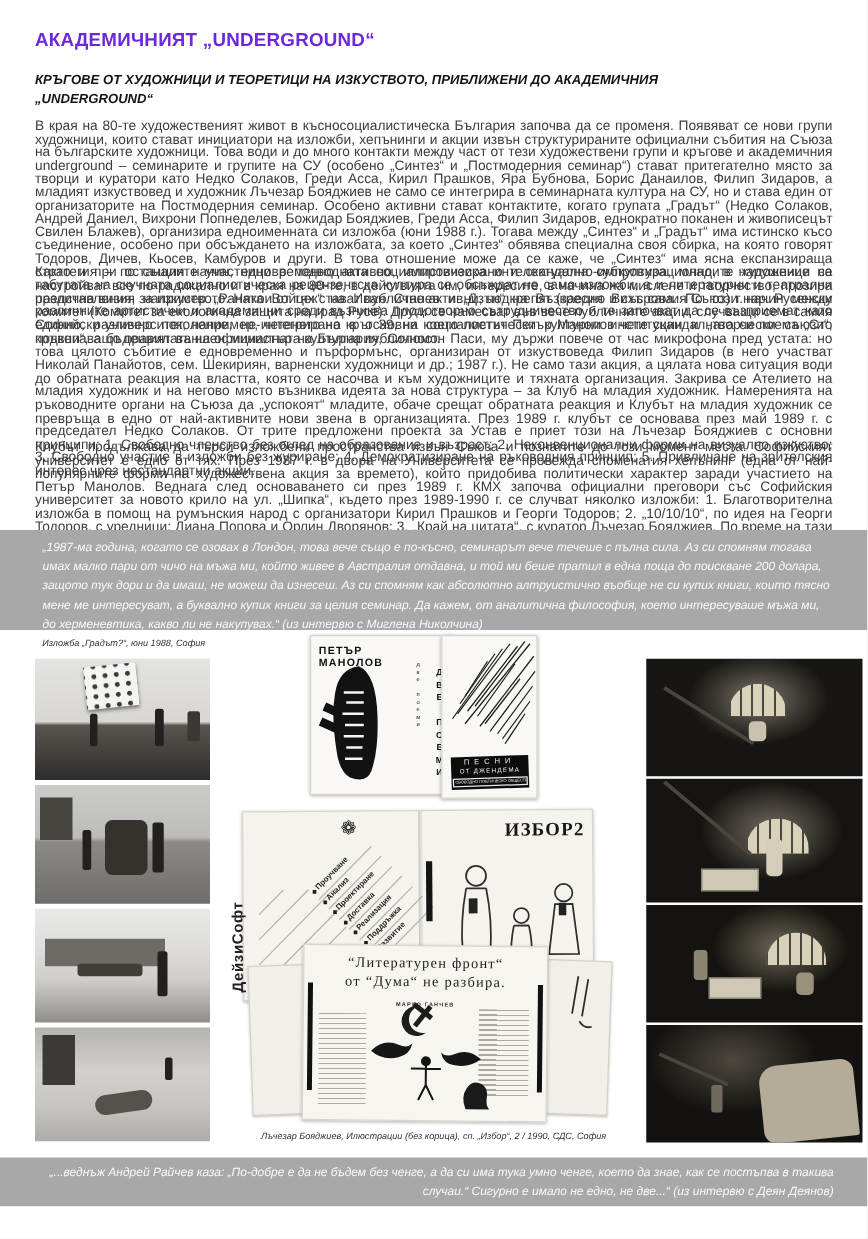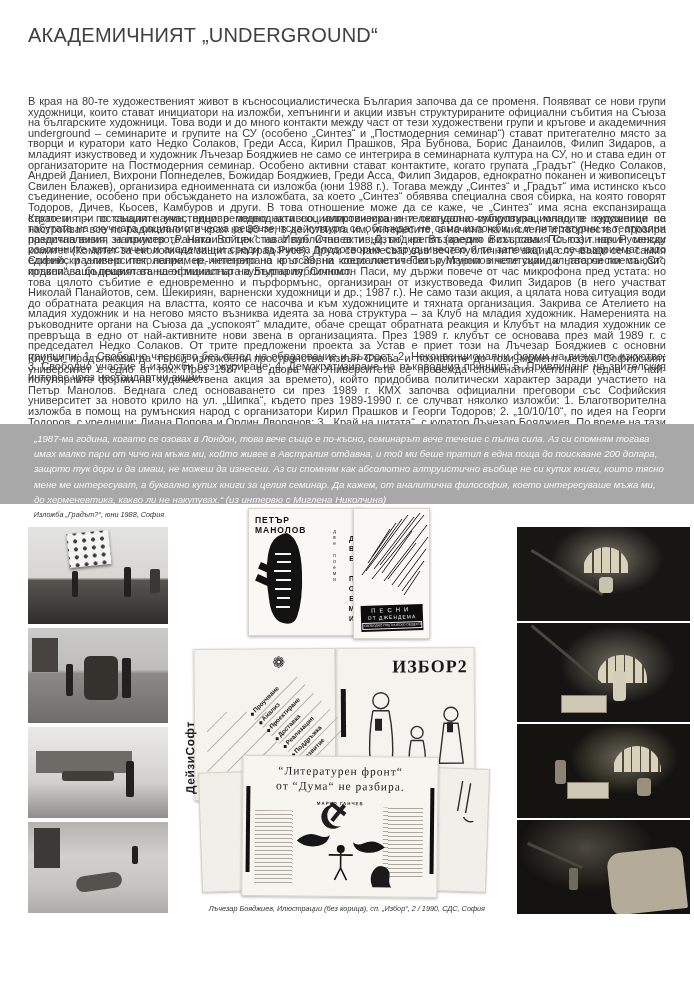--- a/index.html
+++ b/index.html
@@ -1,21 +1,21 @@
 <!DOCTYPE html>
 <html><head>
 <meta charset="utf-8">
 <style>
   html,body{margin:0;padding:0;background:#e9e9e9;}
   #poster{position:relative;width:694px;height:991px;background:#ffffff;overflow:hidden;
           font-family:"Liberation Sans", sans-serif;color:#3d3d3d;margin:0 auto;}
   .abs{position:absolute;}
 
   
-  .title{left:28px;top:24px;font-size:20px;font-weight:normal;color:#404040;letter-spacing:.2px;}
+  .title{left:28px;top:24px;font-size:15px;font-weight:bold;color:#6d28d9;letter-spacing:.2px;}
   .subtitle{left:28px;top:57px;width:505px;font-size:10.5px;font-weight:bold;font-style:italic;
             line-height:15px;color:#141414;}
 
   
   .para{left:28px;width:638px;font-size:11px;line-height:10.6px;text-align:justify;color:#3d3d3d;}
   .p1{top:96px;}
   .p2{top:213px;}
   .p3{top:353px;}
 
   
@@ -56,40 +56,41 @@
   .band .l2{font-size:5px;letter-spacing:1px;line-height:6.5px;}
   .band .l3{font-size:3.2px;line-height:5px;border:1px solid #e8e8e8;margin-top:1px;padding:0 1px;
             white-space:nowrap;overflow:hidden;}
   .mag-brand{position:absolute;left:2px;bottom:6px;font-size:12px;font-weight:bold;color:#222;
              transform:rotate(-90deg);transform-origin:left bottom;letter-spacing:.5px;}
   .steps{position:absolute;left:52px;top:62px;transform:rotate(-45deg);transform-origin:left top;}
   .step{font-size:6.3px;font-weight:bold;color:#1d1d1d;line-height:9.5px;text-align:left;
         border-bottom:.5px solid #b9b4a8;padding-right:14px;white-space:nowrap;}
   .step::before{content:"◆ ";font-size:5px;}
   .izbor-title{position:absolute;right:8px;top:8px;font-family:"Liberation Serif",serif;
-               font-weight:bold;font-size:18px;letter-spacing:1px;color:#181818;}
+               font-weight:bold;font-size:15px;letter-spacing:1px;color:#181818;}
   .np-head1{position:absolute;left:0;top:8px;width:100%;text-align:center;
             font-family:"Liberation Serif",serif;font-size:11.5px;letter-spacing:1px;color:#1c1c1c;}
   .np-head2{position:absolute;left:0;top:23px;width:100%;text-align:center;
             font-family:"Liberation Serif",serif;font-size:11.5px;letter-spacing:1px;color:#1c1c1c;}
   .np-byline{position:absolute;left:0;top:44px;width:100%;text-align:center;
              font-size:4.4px;font-weight:bold;letter-spacing:1px;color:#2a2a2a;}
   .col-lines{position:absolute;background:repeating-linear-gradient(180deg,#9b968c 0 1px,transparent 1px 4px);opacity:.8;}
   .np-side{position:absolute;width:4px;background:#101010;}
   .darkcover{position:absolute;background:#161616;
              background-image:repeating-linear-gradient(180deg,rgba(230,230,230,.7) 0 1px,transparent 1px 5px);
              background-size:60% 40%;background-position:55% 20%;background-repeat:no-repeat;}
   .foldsheet{position:absolute;background:#f1efe9;border:1px solid #d5d1c6;box-shadow:0 1px 2px rgba(0,0,0,.25);}
 </style>
 </head>
 <body>
 
 <div id="poster">
 
   <div class="abs title">АКАДЕМИЧНИЯТ „UNDERGROUND“</div>
+  <div class="abs subtitle">КРЪГОВЕ ОТ ХУДОЖНИЦИ И ТЕОРЕТИЦИ НА ИЗКУСТВОТО, ПРИБЛИЖЕНИ ДО АКАДЕМИЧНИЯ „UNDERGROUND“</div>
 
   <div class="abs para p1">В края на 80-те художественият живот в късносоциалистическа България започва да се променя. Появяват се нови групи художници, които стават инициатори на изложби, хепънинги и акции извън структурираните официални събития на Съюза на българските художници. Това води и до много контакти между част от тези художествени групи и кръгове и академичния underground – семинарите и групите на СУ (особено „Синтез“ и „Постмодерния семинар“) стават притегателно място за творци и куратори като Недко Солаков, Греди Асса, Кирил Прашков, Яра Бубнова, Борис Данаилов, Филип Зидаров, а младият изкуствовед и художник Лъчезар Бояджиев не само се интегрира в семинарната култура на СУ, но и става един от организаторите на Постмодерния семинар. Особено активни стават контактите, когато групата „Градът“ (Недко Солаков, Андрей Даниел, Вихрони Попнеделев, Божидар Бояджиев, Греди Асса, Филип Зидаров, еднократно поканен и живописецът Свилен Блажев), организира едноименната си изложба (юни 1988 г.). Тогава между „Синтез“ и „Градът“ има истинско късо съединение, особено при обсъждането на изложбата, за което „Синтез“ обявява специална своя сбирка, на която говорят Тодоров, Дичев, Кьосев, Камбуров и други.  В това отношение може да се каже, че „Синтез“ има ясна експанзираща стратегия – по същия начин, едновременно активно, импровизирано и скандално-импровизационно, в нарушение на табутата на скучната социалистическа рецензентска култура се обсъждат не само изложби, а и литературни и театрални представления, например „Раната Войцек“ на Иван Станев и „Дзън“ на Възкресия Вихърова. По този начин между различните артистични и академични среди възниква плодотворно сътрудничество и те започват да се възприемат като единно, различно поколение, не-интегрирано в основни социалистически културни институции и „творчески съюзи“, подкопаващо правилата на официалната културна публичност.</div>
   <div class="abs para p2">Както и при останалите участници в подводната социалистическа интелектуална субкултура,  младите художници се настройват все по-радикално и в края на 80-те, в действията им, интересите, в начина на мислене и творчество,  прозира различна визия за изкуството.  Някои от тях стават публично активни, подкрепят (заедно и със самия Съюз) т.нар. Русенски комитет (Комитет за екологична защита на град Русе). Други се намесват във вече публичните акции, случващи се в самия Софийски университет, например, четенето на кръг 39, на което поетът Петър Манолов чете скандалната си поема „Сто кръвни“, а бъдещият външен министър на България, Соломон Паси, му държи повече от час микрофона пред устата: но това цялото събитие е едновременно и пърформънс, организиран от изкуствоведа Филип Зидаров  (в него участват Николай Панайотов, сем. Шекириян, варненски художници и др.; 1987 г.). Не само тази акция, а цялата нова ситуация води до обратната реакция на властта, която се насочва и към художниците и тяхната организация. Закрива се Ателието на младия художник и на негово място възниква идеята за нова структура – за Клуб на младия художник. Намеренията на ръководните органи на Съюза да „успокоят“ младите, обаче срещат обратната реакция и Клубът на младия художник се превръща в едно от най-активните нови звена в организацията. През 1989 г. клубът се основава през май 1989 г. с председател Недко Солаков. От трите предложени проекта за Устав е приет този на Лъчезар Бояджиев с основни принципи: 1. Свободно членство без оглед на образование и възраст; 2. Неконвенционални форми на визуално изкуство; 3. Свободно участие в изложби без журиране; 4. Демократизиране на ръководния принцип; 5. Привличане на зрителския интерес чрез нестандартни акции.</div>
   <div class="abs para p3">Клубът продължава да търси изложбени пространства извън Съюза и познатите до този момент места. Софийският университет е едно от тях. През 1987 г. в двора на Университета се провежда споменатия хепънинг (една от най-популярните форми на художествена акция за времето), който придобива политически характер заради участието на Петър Манолов. Веднага след основаването си през 1989 г. КМХ започва официални преговори със Софийския университет за новото крило на ул. „Шипка“, където през 1989-1990 г. се случват няколко изложби: 1. Благотворителна изложба в помощ на румънския народ с организатори Кирил Прашков и Георги Тодоров; 2. „10/10/10“, по идея на Георги Тодоров, с уредници: Диана Попова и Орлин Дворянов; 3. „Край на цитата“, с куратор Лъчезар Бояджиев. По време на тази изложба има и четения на групата „Фортинбрас“, в която участват Ивайло Дичев, Иван Кръстев и Владислав Тодоров.</div>
 
   <div class="abs quoteband q1">„1987-ма година, когато се озовах в Лондон, това вече също е по-късно, семинарът вече течеше с пълна сила. Аз си спомням тогава имах малко пари от чичо на мъжа ми, който живее в Австралия отдавна, и той ми беше пратил в една поща до поискване 200 долара, защото тук дори и да имаш, не можеш да изнесеш. Аз си спомням как абсолютно алтруистично въобще не си купих книги, които тясно мене ме интересуват, а буквално купих книги за целия семинар. Да кажем, от аналитична философия, което интересуваше мъжа ми, до херменевтика, какво ли не накупувах.“  (из интервю с Миглена Николчина)</div>
 
   <div class="abs caption cap-left">Изложба „Градът?“, юни 1988, София</div>
   <div class="abs caption cap-center">Лъчезар Бояджиев, Илюстрации (без корица), сп. „Избор“, 2 / 1990, СДС, София</div>
 
@@ -250,14 +251,15 @@
       <path d="M8 40 q10 -10 22 -5 q7 3 11 -1 q-2 9 -11 11 q-13 3 -22 -5z" fill="#161616"></path>
       <path d="M96 46 q-10 -9 -21 -4 q-7 3 -11 -1 q2 9 11 10 q12 2 21 -5z" fill="#161616"></path>
       <g stroke="#141414" stroke-width="1.6" fill="none">
         <circle cx="52" cy="48" r="3.2" fill="#141414"></circle>
         <path d="M52 51 v16 M40 54 h24 M52 67 l-6 12 M52 67 l6 12"></path>
       </g>
       <path d="M84 86 q-4 -10 1 -17 q5 -7 12 -3 q5 3 4 10 q-1 7 2 10z" fill="#1a1a1a"></path>
     </svg>
   </div>
 
+  <div class="abs quoteband q2">„...веднъж Андрей Райчев каза: „По-добре е да не бъдем без ченге, а да си има тука умно ченге, което да знае, как се постъпва в такива случаи.“ Сигурно е имало не едно, не две...“ (из интервю с  Деян Деянов)</div>
 
 </div>
 
 </body></html>

